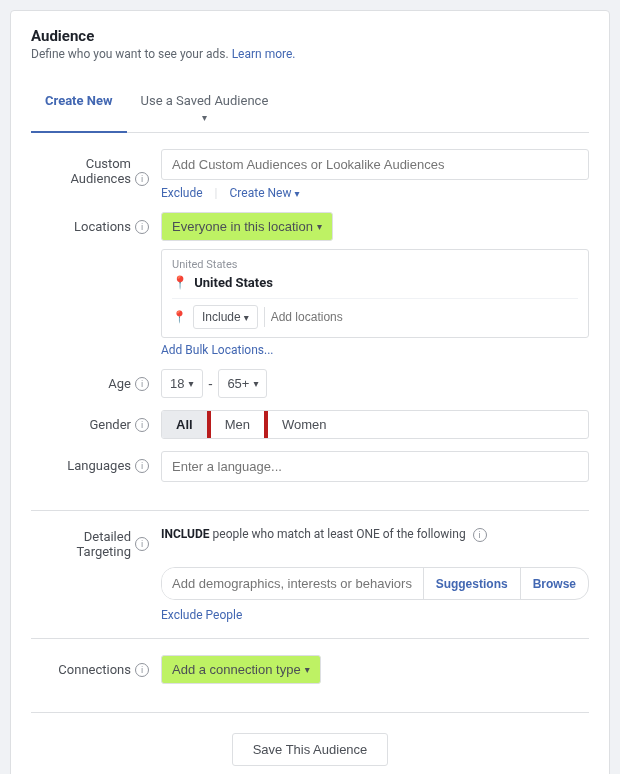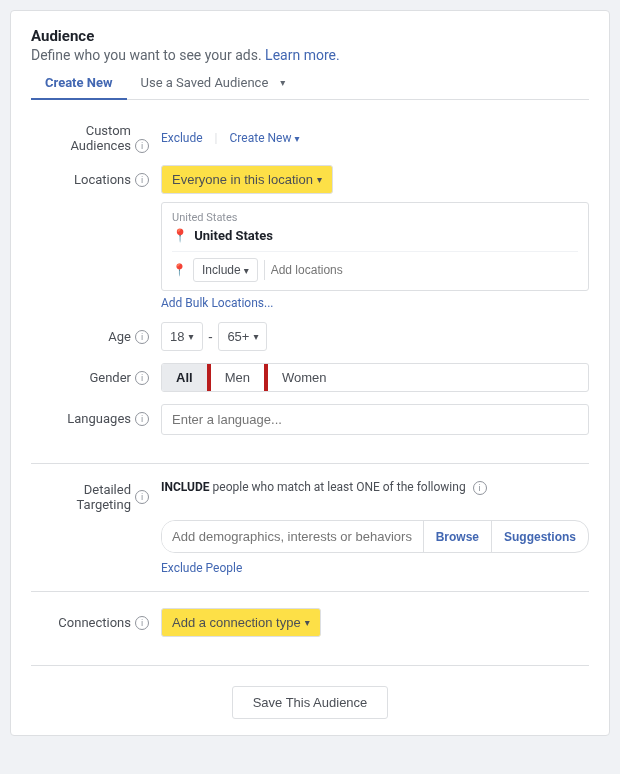--- a/index.html
+++ b/index.html
@@ -19,23 +19,23 @@
       border: 1px solid #dddfe2;
       border-radius: 4px;
       padding: 16px 20px 16px;
     }
     .section-title {
       font-size: 15px;
       font-weight: bold;
       margin-bottom: 2px;
     }
     .section-subtitle {
-      font-size: 14px;
+      font-size: 12px;
       color: #606770;
-      margin-bottom: 4px;
+      margin-bottom: 24px;
     }
     .section-subtitle a {
       color: #4267b2;
       text-decoration: none;
     }
     .tabs {
       display: flex;
       border-bottom: 1px solid #dddfe2;
       margin-bottom: 16px;
     }
@@ -48,21 +48,22 @@
       margin-bottom: -1px;
     }
     .tab.active {
       color: #4267b2;
       border-bottom: 2px solid #4267b2;
       font-weight: bold;
     }
     .tab-saved {
       display: flex;
       align-items: center;
-      gap: 12px;
+      gap: 4px;
+      flex-direction: column;
     }
     .form-section {
       border-bottom: 1px solid #dddfe2;
       padding-bottom: 16px;
       margin-bottom: 16px;
     }
     .form-row {
       display: flex;
       align-items: flex-start;
       margin-bottom: 12px;
@@ -101,32 +102,32 @@
       border: 1px solid #dddfe2;
       border-radius: 3px;
       padding: 7px 10px;
       font-size: 13px;
       color: #606770;
       outline: none;
     }
     .link-row {
       display: flex;
       gap: 12px;
-      margin-top: 15px;
+      margin-top: 6px;
       font-size: 12px;
     }
     .link {
       color: #4267b2;
       cursor: pointer;
       text-decoration: none;
     }
     .separator-char { color: #dddfe2; }
     .select-btn {
       border: 1px solid #dddfe2;
-      background: #fde047;
+      background: #bef264;
       border-radius: 3px;
       padding: 6px 10px;
       font-size: 13px;
       color: #4b4f56;
       cursor: pointer;
       display: inline-flex;
       align-items: center;
       gap: 4px;
     }
     .location-box {
@@ -324,20 +325,21 @@
   </div>
 
   <div class="form-section">
 
     <div class="form-row">
       <div class="form-label">
         <span>Custom Audiences</span>
         <span class="info-icon">i</span>
       </div>
       <div class="form-control">
+        <input class="text-input" type="text" placeholder="Add Custom Audiences or Lookalike Audiences" style="">
         <div class="link-row">
           <a class="link">Exclude</a>
           <span class="separator-char">|</span>
           <a class="link">
             <span>Create New</span>
             <span class="chevron">▾</span>
           </a>
         </div>
       </div>
     </div>
@@ -426,22 +428,22 @@
       </div>
       <div class="detailed-desc">
         <strong>INCLUDE</strong>
         <span> </span>
         <span>people who match at least ONE of the following</span>
         <span class="info-icon" style="margin-left:4px;">i</span>
       </div>
     </div>
     <div class="targeting-input-row">
       <input class="targeting-input" type="text" placeholder="Add demographics, interests or behaviors" style="">
+      <button class="targeting-btn">Suggestions</button>
       <button class="targeting-btn">Browse</button>
-      <button class="targeting-btn">Suggestions</button>
     </div>
     <a class="exclude-link">Exclude People</a>
   </div>
 
   <div class="connections-section">
     <div class="form-row">
       <div class="form-label">
         <span>Connections</span>
         <span class="info-icon">i</span>
       </div>

